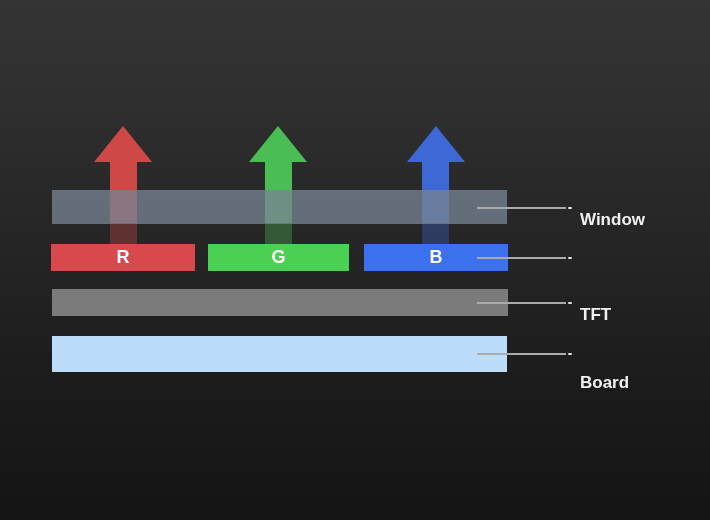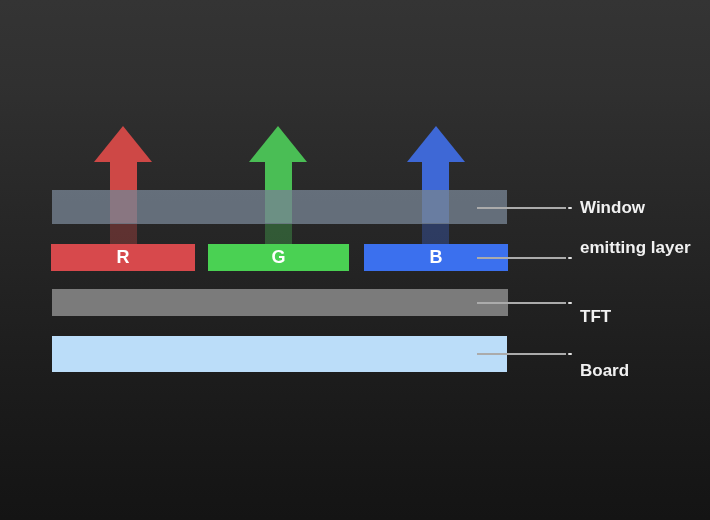--- a/index.html
+++ b/index.html
@@ -97,20 +97,21 @@
   
   .layer-label {
     position: absolute;
     left: 580px;
     color: #f1f1f1;
     font-size: 17px;
     font-weight: bold;
     line-height: 21.5px;
     white-space: nowrap;
     z-index: 4;
+    margin-top: 12px;
   }
 </style>
 </head>
 <body>
 
 <div class="stage">
 
   <div class="arrow-shaft-upper" style="left: 110px; background: rgb(206, 72, 70);"></div>
   <div class="arrow-shaft-lower" style="left: 110px; background: rgb(206, 72, 70);"></div>
   <div class="arrow-head" style="left: 94px; background: rgb(206, 72, 70);"></div>
@@ -147,20 +148,19 @@
 
   <div class="leader" style="top:302px"></div>
   <div class="leader-dot" style="top:301.5px"></div>
 
   <div class="leader" style="top:353px"></div>
   <div class="leader-dot" style="top:352.5px"></div>
 
   <div class="layer-label" style="top:197px">Window</div>
 
   <div class="layer-label" style="top:237px">
-    <div>emitting layer</div>
   </div>
 
-  <div class="layer-label" style="top:306px">TFT</div>
+  <div class="layer-label" style="top:292px">TFT</div>
 
   <div class="layer-label" style="top:360px">Board</div>
 
 </div>
 
 </body></html>

